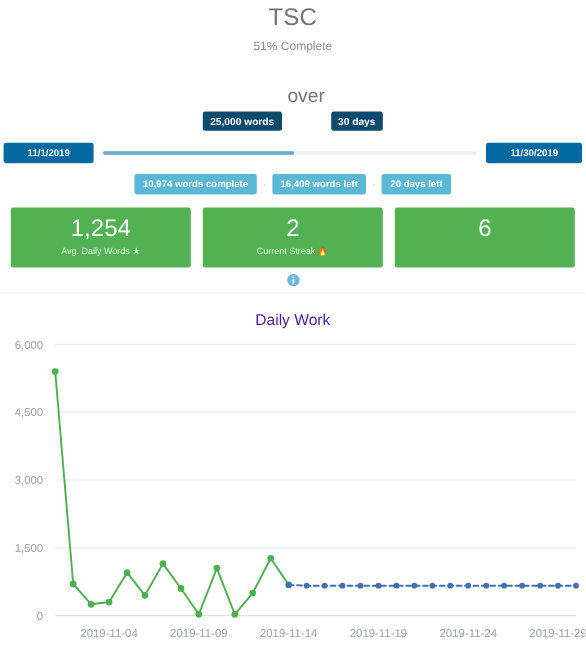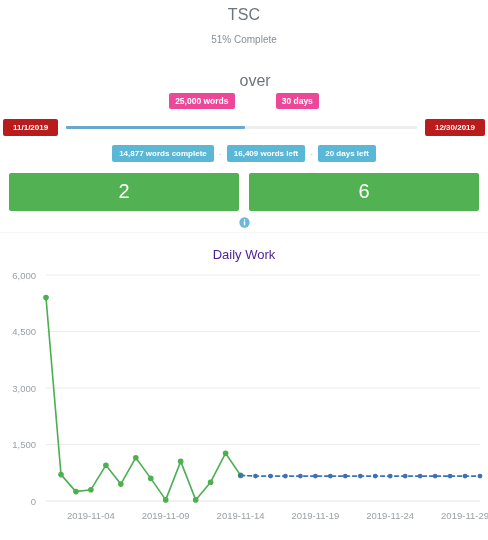--- a/index.html
+++ b/index.html
@@ -9,21 +9,21 @@
     background: #ffffff;
     font-family: "Liberation Sans", sans-serif;
     color: #5a6169;
     overflow: hidden;
   }
   .page { width: 488px; height: 540px; position: relative; }
 
   
   .header { padding-top: 3px; text-align: center; }
   .proj-title {
-    font-size: 16px;
+    font-size: 20px;
     font-weight: 400;
     color: #6c757d;
     letter-spacing: 0.2px;
     line-height: 24px;
   }
   .subtitle {
     font-size: 11.5px;
     color: #6c757d;
     margin-top: 6px;
     line-height: 14px;
@@ -38,45 +38,45 @@
 
   
   .goal-row {
     margin-top: 7px;
     display: flex;
     justify-content: center;
     align-items: center;
     gap: 5px;
   }
   .badge-green {
-    background: #ec4899;
+    background: #0c4a6e;
     color: #ffffff;
     font-size: 8.5px;
     font-weight: bold;
     padding: 3px 6px 3px 6px;
     border-radius: 2px;
     line-height: 10px;
     white-space: nowrap;
     margin-top: 40px;
   }
   .over-word { font-size: 16px; color: #6c757d; }
 
   
   .timeline {
     margin-top: 10px;
     display: flex;
     align-items: center;
     padding: 0 3px;
   }
   .date-badge {
-    background: #b91c1c;
+    background: #0369a1;
     color: #ffffff;
     font-size: 8px;
     font-weight: bold;
-    padding: 4px 10px;
+    padding: 4px 20px;
     border-radius: 2px;
     line-height: 9px;
     white-space: nowrap;
   }
   .bar-wrap {
     flex: 1;
     height: 3px;
     background: #eceeef;
     margin: 0 8px;
     position: relative;
@@ -174,34 +174,39 @@
       <span class="over-word">over</span>
       <span class="badge-green">30 days</span>
     </div>
   </div>
 
   <div class="timeline">
     <span class="date-badge">11/1/2019</span>
     <div class="bar-wrap">
       <div class="bar-fill" id="barFill" style="width: 51%;"></div>
     </div>
-    <span class="date-badge">12/30/2019</span>
+    <span class="date-badge">11/30/2019</span>
   </div>
 
   <div class="prog-row">
-    <span class="badge-blue">14,877 words complete</span>
+    <span class="badge-blue">10,974 words complete</span>
     <span class="dot-sep">·</span>
     <span class="badge-blue">16,409 words left</span>
     <span class="dot-sep">·</span>
     <span class="badge-blue">20 days left</span>
   </div>
 
   <div class="stats-row">
     <div class="stat-card">
+      <div class="stat-value">1,254</div>
+      <div class="stat-label">Avg. Daily Words ★</div>
+    </div>
+    <div class="stat-card">
       <div class="stat-value">2</div>
+      <div class="stat-label">Current Streak 🔥</div>
     </div>
     <div class="stat-card">
       <div class="stat-value">6</div>
     </div>
   </div>
 
   <div class="info-row">
     <span class="info-icon">
       <svg width="11" height="11" viewBox="0 0 16 16">
         <circle cx="8" cy="8" r="7.5" fill="#6cb7dd"></circle>

